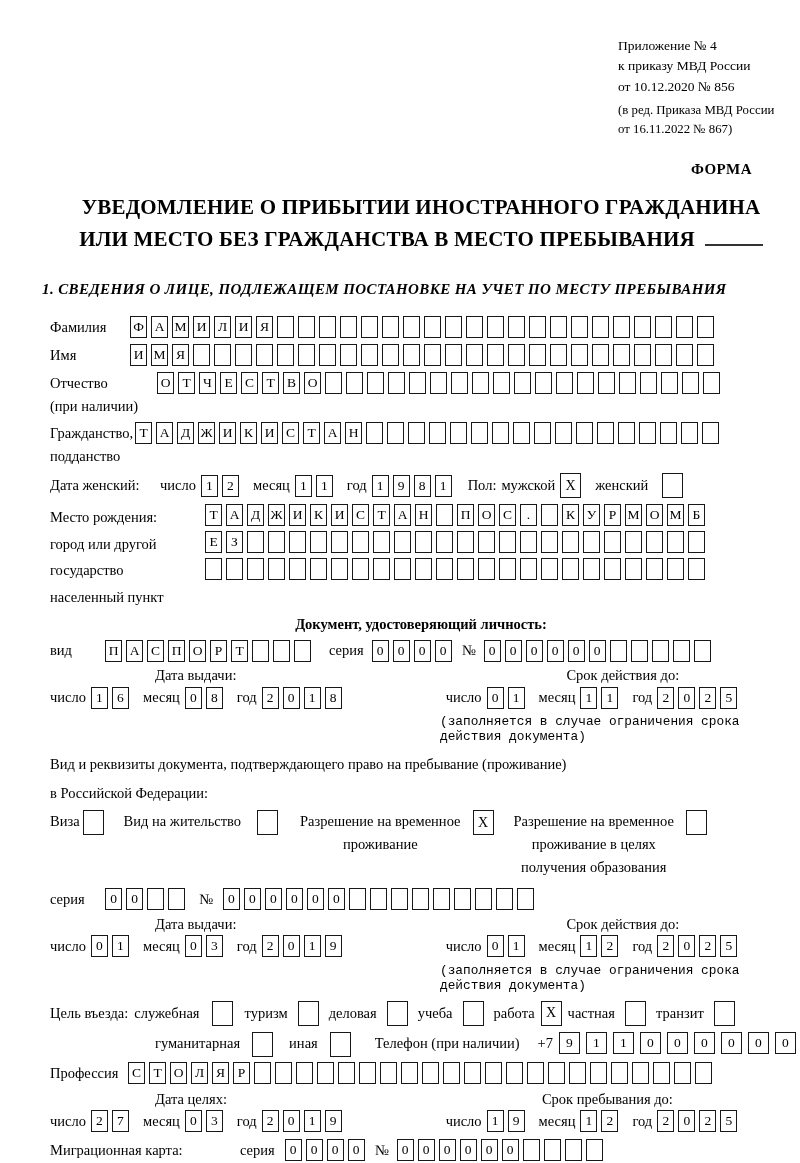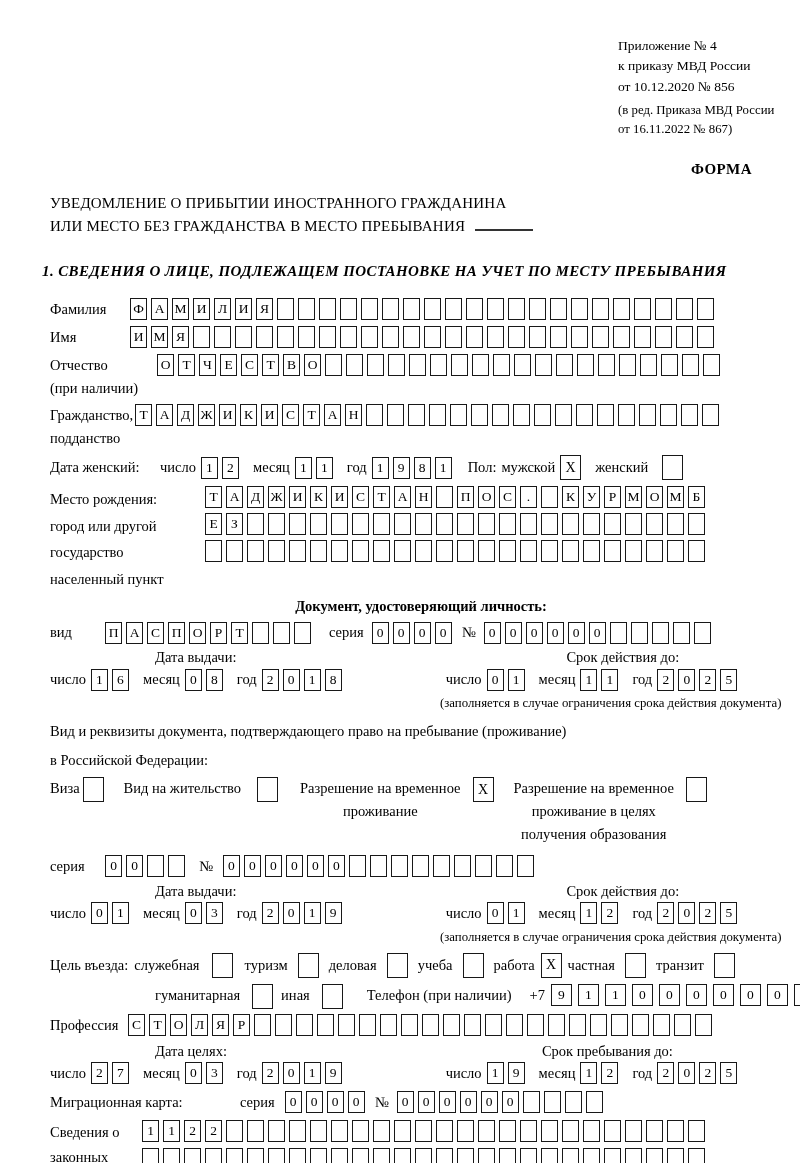--- a/index.html
+++ b/index.html
@@ -4,21 +4,21 @@
 <style>
   html,body{margin:0;padding:0;background:#888;}
   .page{
     width:800px;height:1163px;margin:0 auto;background:#fff;color:#000;
     font-family:"Liberation Serif","DejaVu Serif",serif;
     box-sizing:border-box;padding:36px 8px 10px 50px;position:relative;overflow:hidden;
   }
   .hdr-block{margin-left:568px;font-size:13.5px;line-height:1.5;}
   .hdr-block2{margin-left:568px;font-size:12.8px;line-height:1.5;margin-top:4px;}
   .forma{font-weight:bold;font-size:15px;text-align:right;margin:22px 40px 0 0;letter-spacing:.5px;}
-  .title{font-weight:normal;font-size:15px;text-align:left;line-height:1.5;margin-top:14px;letter-spacing:.2px;}
+  .title{font-weight:bold;font-size:21px;text-align:center;line-height:1.5;margin-top:14px;letter-spacing:.2px;}
   .uline{display:inline-block;width:58px;border-bottom:2px solid #333;height:14px;margin-left:10px;}
   .sect{font-weight:bold;font-size:15px;letter-spacing:.4px;margin:26px 0 18px -8px;white-space:nowrap;font-style:italic;}
   .frow{display:flex;align-items:flex-start;margin-bottom:5px;}
   .flabel{font-size:14.5px;flex:none;line-height:23px;}
   .lw80{width:80px;}  .lw107{width:107px;}  .lw85{width:85px;}
   .cells{display:inline-flex;flex:none;align-items:center;}
   .cell{
     display:inline-flex;flex:none;width:15px;height:20px;border:1.6px solid #181818;
     margin-right:4px;align-items:center;justify-content:center;
     font-size:13.5px;line-height:20px;
@@ -26,21 +26,21 @@
   .cell.ph{width:19px;margin-right:6px;}
   .cb{
     display:inline-flex;flex:none;width:19px;height:23px;border:1.6px solid #181818;
     align-items:center;justify-content:center;font-size:14px;
   }
   .mlab{font-size:14.5px;line-height:1.55;}
   .dg{display:flex;align-items:center;flex:none;}
   .dg .dlbl{font-size:14.5px;margin-right:5px;line-height:23px;}
   .dg .cells{margin-right:10px;}
   .dheads{display:flex;font-size:14.5px;margin-bottom:2px;}
-  .note{font-size:12.8px;}
+  .note{font-size:12.8px;font-family:Liberation Mono, monospace;}
   .dochead{font-weight:bold;font-size:14.5px;text-align:center;margin:6px 0 6px 0;}
   .intro{font-size:14.5px;line-height:2;}
   .bp-labels{width:155px;flex:none;font-size:14.5px;line-height:26.5px;}
   .bp-rows .cells{display:flex;margin-bottom:5px;}
   .rep-labels{width:92px;flex:none;font-size:14.5px;line-height:25.5px;}
   .rep-rows .cells{display:flex;margin-bottom:6px;}
 </style>
 </head>
 <body>
 
@@ -526,21 +526,21 @@
     <span class="cb" style="margin-left:6px;">X</span>
     <span class="flabel" style="margin-left:6px;">частная</span>
     <span class="cb" style="margin-left:10px;"></span>
     <span class="flabel" style="margin-left:10px;">транзит</span>
     <span class="cb" style="margin-left:10px;"></span>
   </div>
 
   <div class="frow" style="margin-top:6px;">
     <span class="flabel" style="margin-left:105px;">гуманитарная</span>
     <span class="cb" style="margin-left:12px;"></span>
-    <span class="flabel" style="margin-left:8px;">иная</span>
+    <span class="flabel" style="margin-left:16px;">иная</span>
     <span class="cb" style="margin-left:12px;"></span>
     <span class="flabel" style="margin-left:24px;">Телефон (при наличии)</span>
     <span class="flabel" style="margin-left:18px;margin-right:6px;">+7</span>
     <span class="cells">
         <span class="cell ph">9</span>
         <span class="cell ph">1</span>
         <span class="cell ph">1</span>
         <span class="cell ph">0</span>
         <span class="cell ph">0</span>
         <span class="cell ph">0</span>

